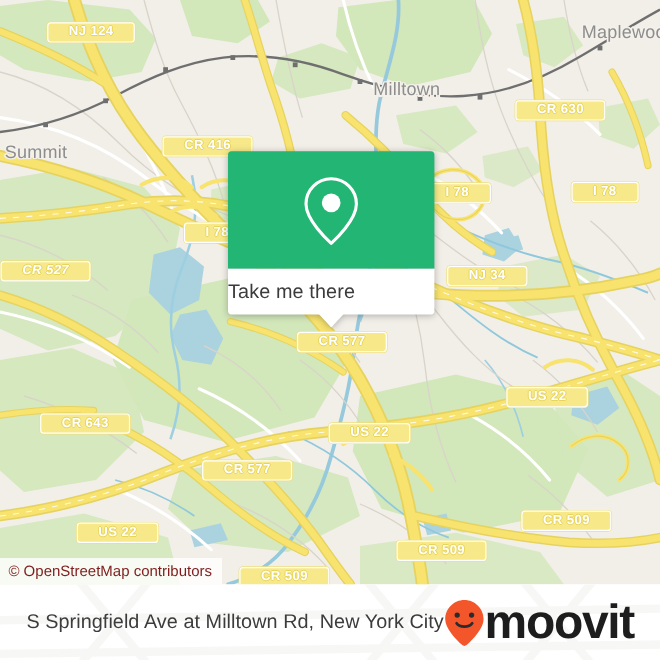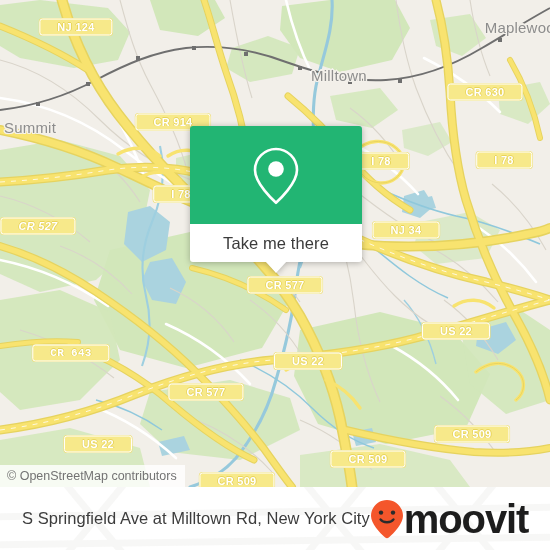--- a/index.html
+++ b/index.html
@@ -86,21 +86,21 @@
     align-items: center;
     justify-content: center;
   }
   #callout-pin-icon { display: block; }
   #callout-bottom {
     height: 38px;
     background: #ffffff;
     border-radius: 0 0 3px 3px;
     display: flex;
     align-items: center;
-    justify-content: center;
+    justify-content: flex-start;
     position: relative;
   }
   #callout-action-label {
     color: #3b3b3b;
     font-size: 16.5px;
     letter-spacing: 0.1px;
   }
   #callout-tail {
     position: absolute;
     left: 50%;
@@ -115,21 +115,21 @@
   
   #attribution {
     position: absolute;
     left: 0;
     bottom: 0;
     height: 22px;
     padding: 0 8px 0 7px;
     display: flex;
     align-items: center;
     background: rgba(255,255,255,0.80);
-    color: #737373;
+    color: #7f1d1d;
     font-size: 12.5px;
     z-index: 45;
     white-space: nowrap;
   }
 
   
   #footer {
     position: absolute;
     left: 0;
     top: 487px;
@@ -350,30 +350,30 @@
                C272 198 312 218 352 236 C396 256 440 272 486 282 C510 288 532 294 550 300"></path>
     </g>
 
   </svg>
 
   <div class="place-label" style="left:30px;top:127px;">Summit</div>
   <div class="place-label" style="left:339px;top:75px;">Milltown</div>
   <div class="place-label" style="left:524px;top:27px;">Maplewood</div>
 
   <div class="shield" style="left:76px;top:27px;">NJ 124</div>
-  <div class="shield" style="left:173px;top:122px;">CR 914</div>
-  <div class="shield" style="left:485px;top:92px;">CR 630</div>
+  <div class="shield" style="left:173px;top:122px;">CR 416</div>
+  <div class="shield" style="left:467px;top:92px;">CR 630</div>
   <div class="shield" style="left:381px;top:161px;">I 78</div>
   <div class="shield" style="left:504px;top:160px;">I 78</div>
   <div class="shield" style="left:38px;top:226px;font-style:italic;">CR 527</div>
   <div class="shield" style="left:181px;top:194px;">I 78</div>
   <div class="shield" style="left:406px;top:230px;">NJ 34</div>
   <div class="shield" style="left:285px;top:285px;">CR 577</div>
   <div class="shield" style="left:308px;top:361px;">US 22</div>
-  <div class="shield" style="left:71px;top:353px;font-family:Liberation Mono, monospace;">CR 643</div>
+  <div class="shield" style="left:71px;top:353px;">CR 643</div>
   <div class="shield" style="left:206px;top:392px;">CR 577</div>
   <div class="shield" style="left:98px;top:444px;">US 22</div>
   <div class="shield" style="left:456px;top:331px;">US 22</div>
   <div class="shield" style="left:472px;top:434px;">CR 509</div>
   <div class="shield" style="left:368px;top:459px;">CR 509</div>
   <div class="shield" style="left:237px;top:481px;">CR 509</div>
 
   <div id="callout">
     <div id="callout-top">
       <svg id="callout-pin-icon" width="52" height="60" viewBox="0 0 52 60" xmlns="http://www.w3.org/2000/svg">

